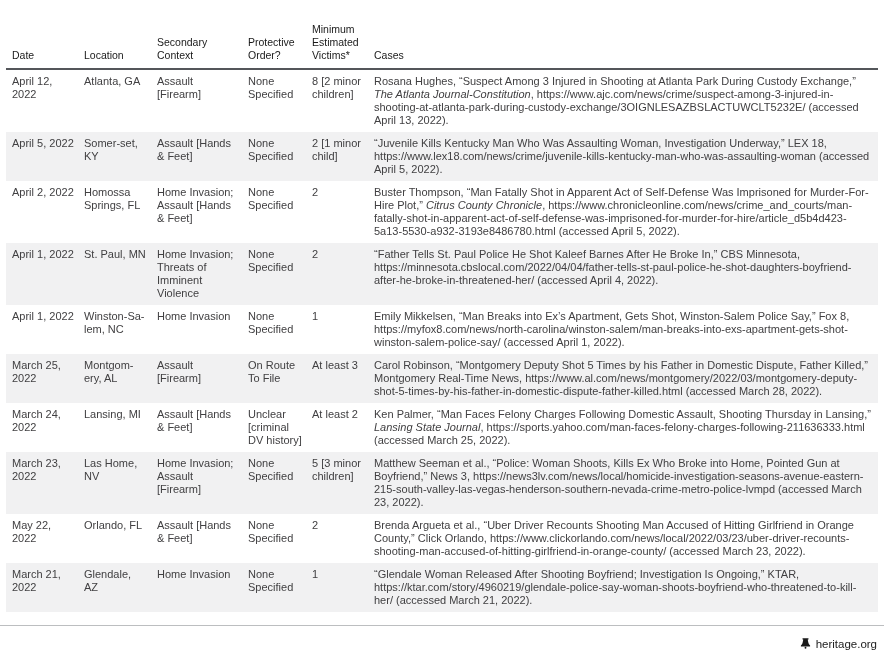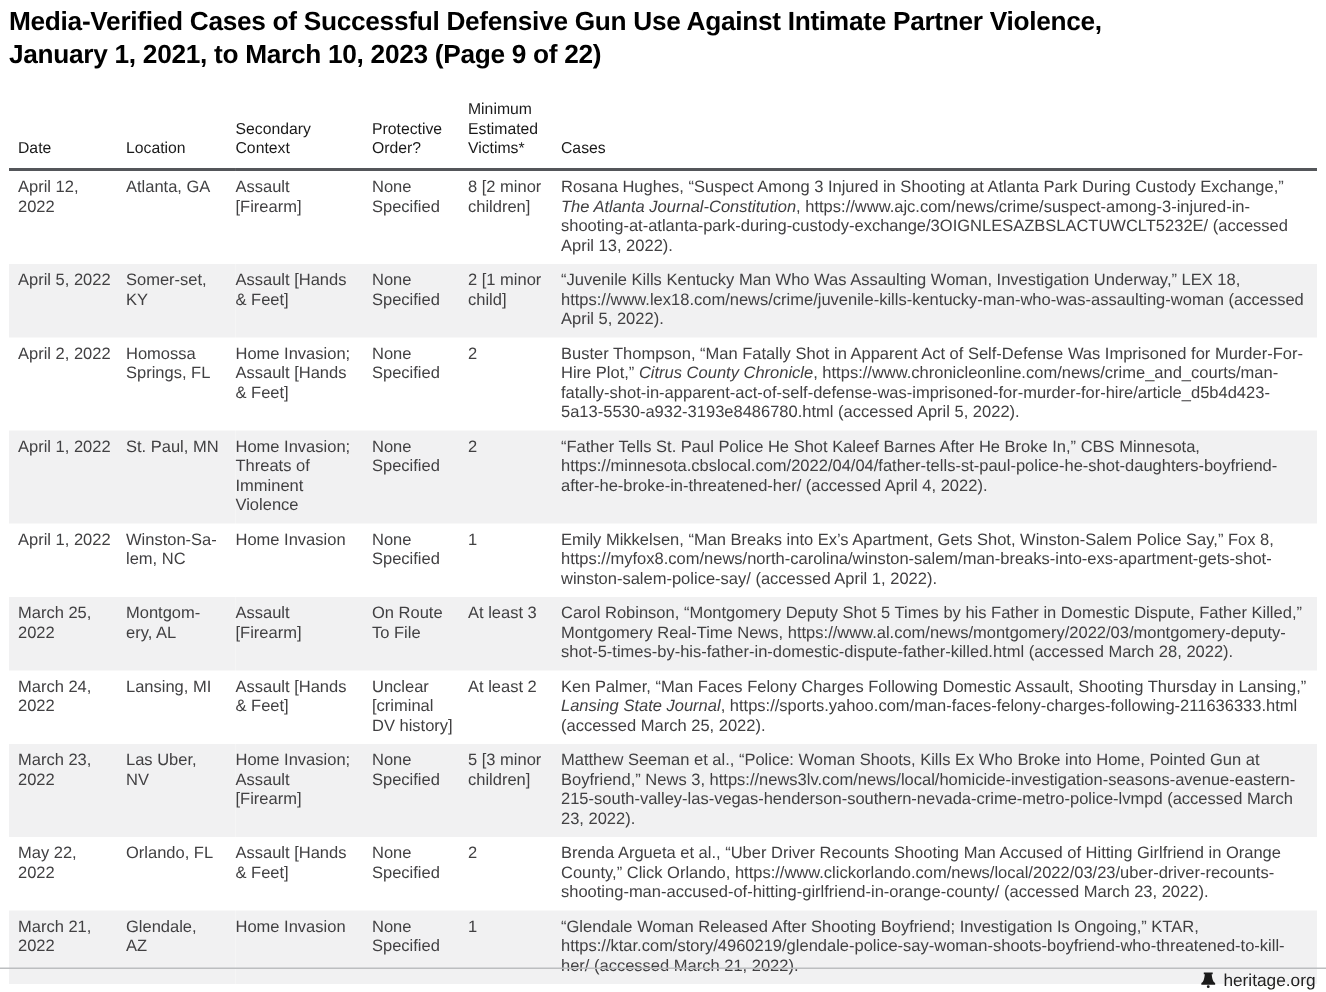--- a/index.html
+++ b/index.html
@@ -43,35 +43,34 @@
     padding:5px 10px 5px 0;
     overflow-wrap:break-word;
     margin-top:25px;
   }
   tbody td:first-child { padding-left:6px; }
   tbody td.col-source  { padding-right:6px; }
   tbody tr:nth-child(even) { background:var(--zebra-row,#f1f1f2); }
   td.col-source em { font-style:italic; }
 
   .footer {
-    position:absolute; left:0; right:0; bottom:0; height:16px;
+    position:absolute; left:0; right:0; bottom:0; height:36px;
     border-top:1px solid var(--footer-rule,#bcbec0);
     display:flex; align-items:center; justify-content:flex-end;
     padding:0 7px;
   }
   .footer .brand { display:flex; align-items:center; gap:4px; }
   .footer .site { font-size:11.5px; color:#222; }
   .bell { width:13px; height:13px; display:block; fill:#1a1a1a; }
 </style>
 </head>
 <body>
 
 <div class="page">
 
-  <h1 class="title">Media-Verified Cases of Successful Defensive Gun Use Against Intimate Partner Violence, January 1, 2021, to March 10, 2023 (Page 9 of 22)</h1>
 
   <table>
     <colgroup>
       <col class="c-date">
         <col class="c-loc">
         <col class="c-context">
       <col class="c-order">
         <col class="c-victims">
         <col class="c-source">
     </colgroup>
@@ -144,21 +143,21 @@
     <td class="col-date">March 24, 2022</td>
     <td class="col-location">Lansing, MI</td>
     <td class="col-context">Assault [Hands &amp; Feet]</td>
     <td class="col-order">Unclear [criminal DV history]</td>
     <td class="col-victims">At least 2</td>
     <td class="col-source"><span>Ken Palmer, “Man Faces Felony Charges Following Domestic Assault, Shooting Thursday in Lansing,” </span><em>Lansing State Journal</em><span>, https://sports.yahoo.com/man-faces-felony-charges-following-211636333.html (accessed March 25, 2022).</span></td>
   </tr>
 
   <tr>
     <td class="col-date">March 23, 2022</td>
-    <td class="col-location">Las Uber, NV</td>
+    <td class="col-location">Las Home, NV</td>
     <td class="col-context">Home Invasion; Assault [Firearm]</td>
     <td class="col-order">None Specified</td>
     <td class="col-victims">5 [3 minor children]</td>
     <td class="col-source"><span>Matthew Seeman et al., “Police: Woman Shoots, Kills Ex Who Broke into Home, Pointed Gun at Boyfriend,” News 3, https://news3lv.com/news/local/homicide-investigation-seasons-avenue-eastern-215-south-valley-las-vegas-henderson-southern-nevada-crime-metro-police-lvmpd (accessed March 23, 2022).</span></td>
   </tr>
 
   <tr>
     <td class="col-date">May 22, 2022</td>
     <td class="col-location">Orlando, FL</td>
     <td class="col-context">Assault [Hands &amp; Feet]</td>

